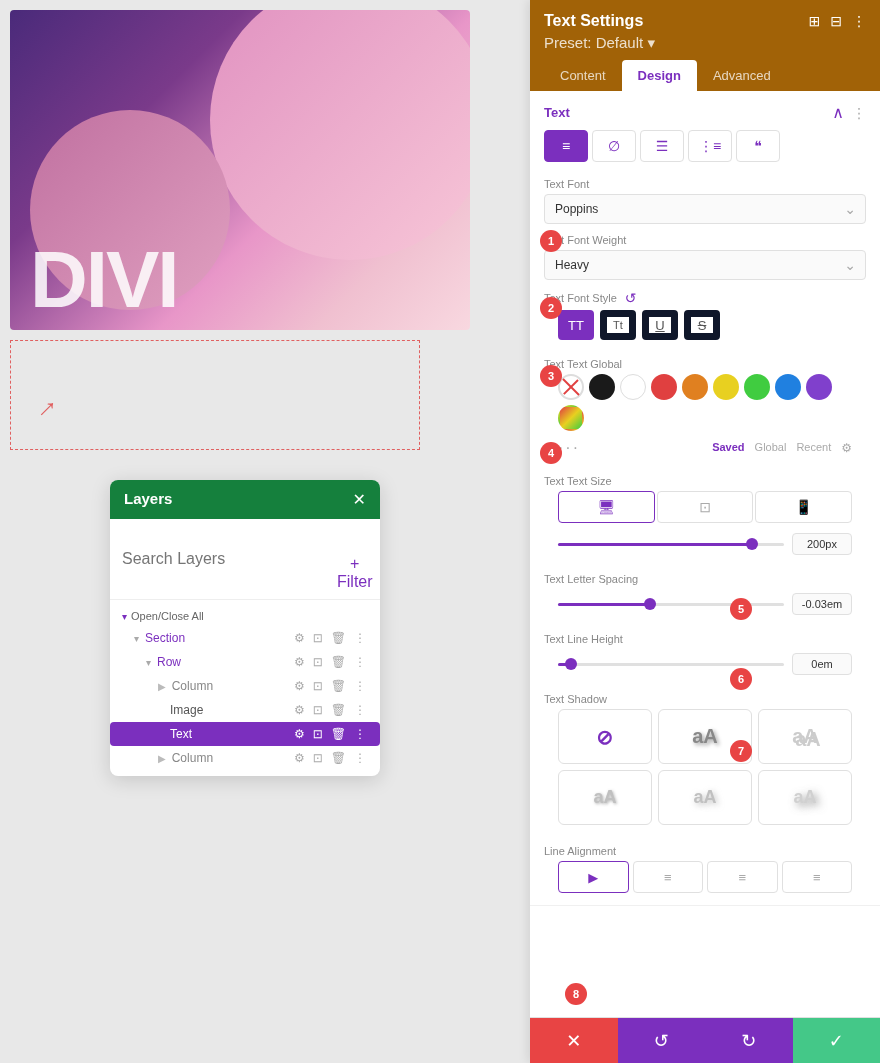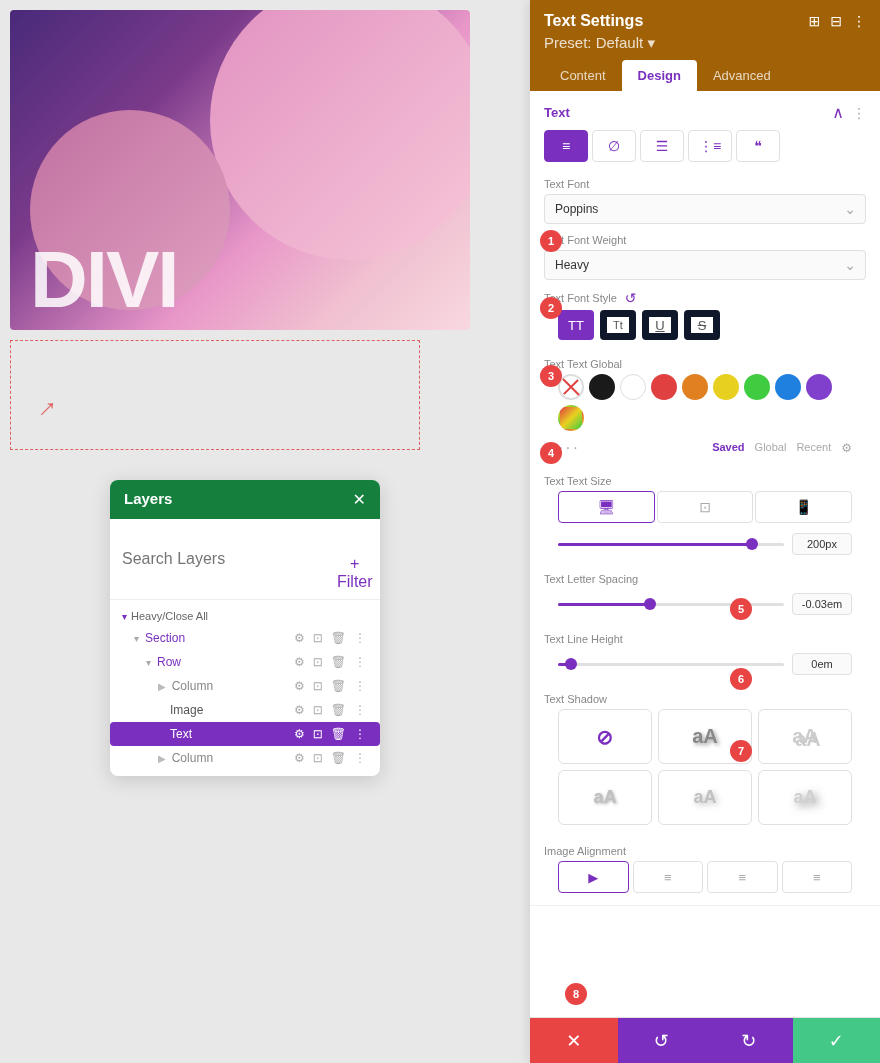--- a/index.html
+++ b/index.html
@@ -658,21 +658,21 @@
       <span class="layers-title">Layers</span>
       <button class="layers-close">✕</button>
     </div>
     <div class="layers-search-row">
       <input class="layers-search-input" placeholder="Search Layers" style="">
       <button class="layers-filter-btn">+ Filter</button>
     </div>
     <div class="layers-body">
       <div class="layers-open-close">
         <span style="color:#7b2fbe;font-size:10px;">▾</span>
-        <span>Heavy/Close All</span>
+        <span>Open/Close All</span>
       </div>
 
       <div class="layers-item section indent-1">
         <span class="layer-arrow">▾</span>
         <span class="layers-item-label">Section</span>
         <span class="layer-icon">⚙</span>
         <span class="layer-icon">⊡</span>
         <span class="layer-icon">🗑</span>
         <span class="layer-icon">⋮</span>
       </div>
@@ -875,21 +875,21 @@
           <div class="shadow-option">
             <span class="shadow-text-4" style="color:#c0c0c0;font-size:18px;">aA</span>
           </div>
           <div class="shadow-option">
             <span class="shadow-text-5" style="color:#d0d0d0;font-size:18px;">aA</span>
           </div>
         </div>
       </div>
 
       <div class="field-row">
-        <div class="field-label">Image Alignment</div>
+        <div class="field-label">Line Alignment</div>
         <div class="text-align-row">
           <button class="text-align-btn active">▶</button>
           <button class="text-align-btn">≡</button>
           <button class="text-align-btn">≡</button>
           <button class="text-align-btn">≡</button>
         </div>
       </div>
 
     </div>
   </div>

